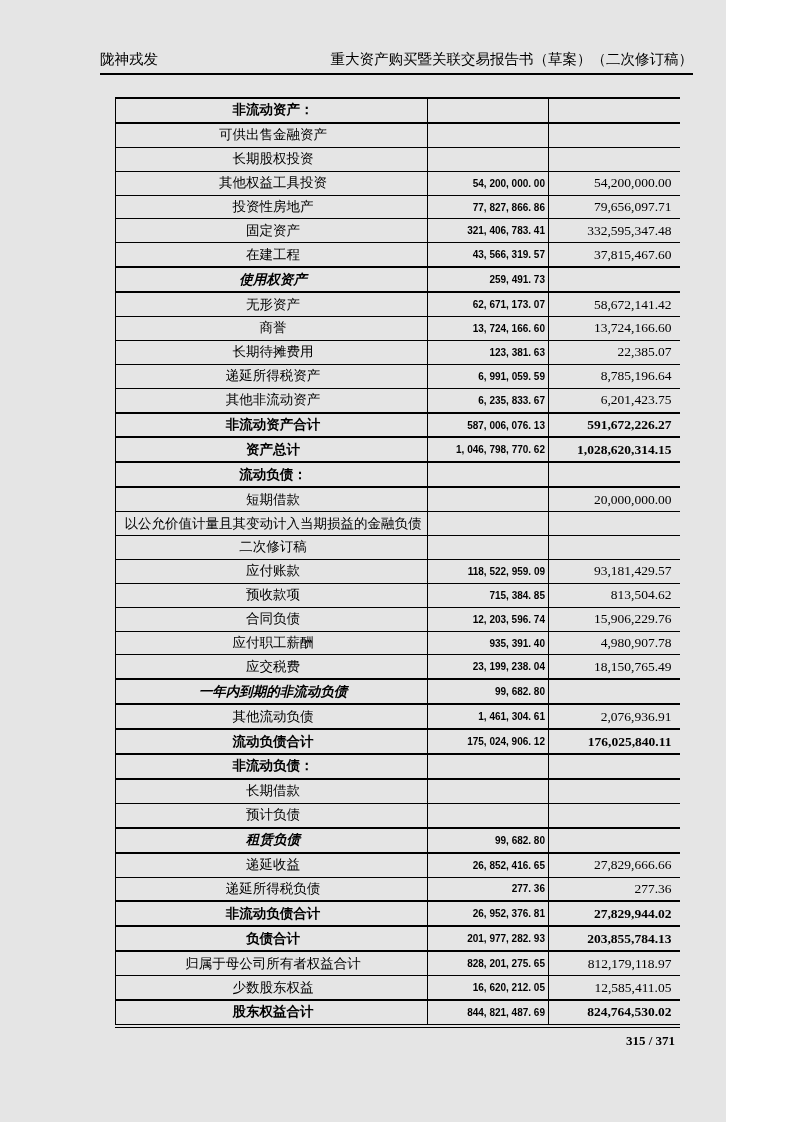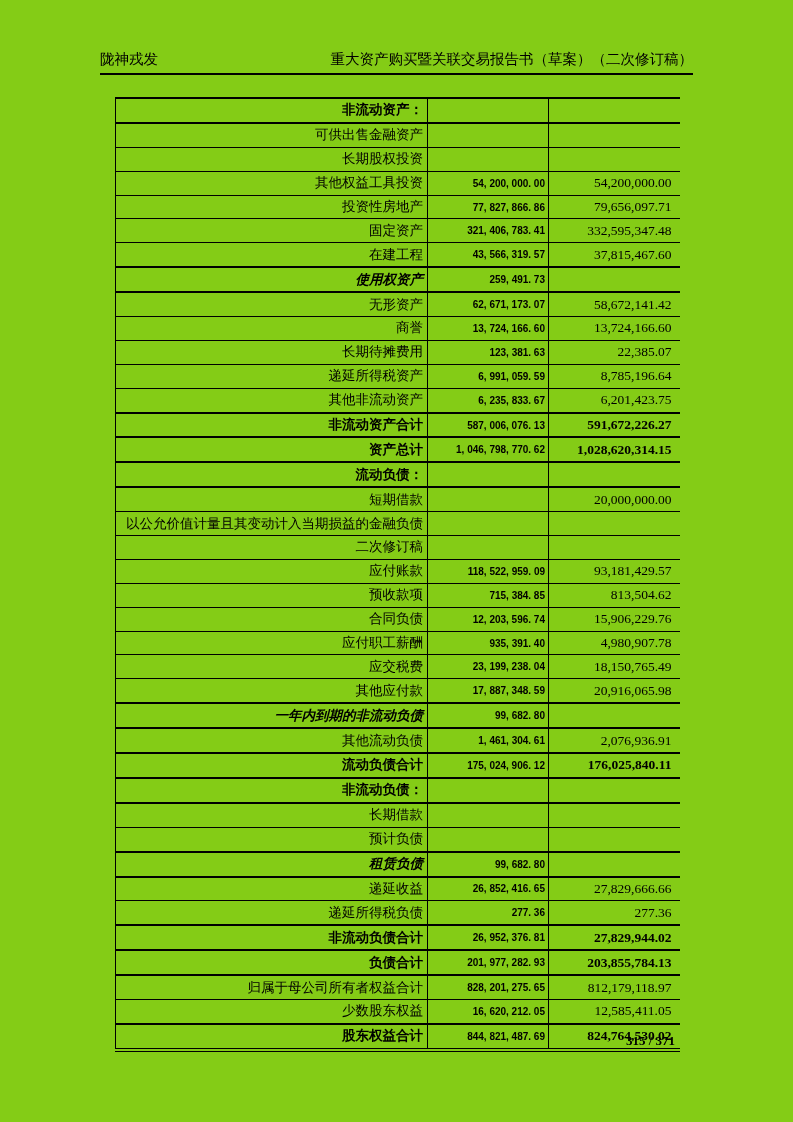--- a/index.html
+++ b/index.html
@@ -2,23 +2,23 @@
 <html><head>
 <meta charset="utf-8">
 <style>
   html, body {
     margin: 0;
     padding: 0;
     background: #ffffff;
   }
   .page {
     position: relative;
-    width: 793px;
+    width: 726px;
     height: 1122px;
-    background: #84cc16;
+    background: #e5e5e5;
     color: #000000;
     font-family: "Liberation Serif", serif;
     overflow: hidden;
   }
   
   .hdr {
     position: absolute;
     left: 100px;
     top: 52px;
     width: 593px;
@@ -46,21 +46,21 @@
     vertical-align: middle;
     border-bottom: 1px solid #000;
     white-space: nowrap;
     overflow: hidden;
   }
   td.c1 {
     border-left: 1.5px solid #000;
     border-right: 1px solid #000;
     padding: 0 4px 0 7px;
     font-size: 13.5px;
-    text-align: right;
+    text-align: center;
     margin-top: 27px;
   }
   td.c2 {
     border-right: 1px solid #000;
     padding: 0 3px 0 2px;
     text-align: right;
     font-family: "Liberation Sans", sans-serif;
     font-weight: bold;
     font-size: 10px;
   }
@@ -220,25 +220,20 @@
         <tr>
           <td class="c1">应付职工薪酬</td>
           <td class="c2">935, 391. 40</td>
           <td class="c3">4,980,907.78</td>
         </tr>
         <tr>
           <td class="c1">应交税费</td>
           <td class="c2">23, 199, 238. 04</td>
           <td class="c3">18,150,765.49</td>
         </tr>
-        <tr>
-          <td class="c1">其他应付款</td>
-          <td class="c2">17, 887, 348. 59</td>
-          <td class="c3">20,916,065.98</td>
-        </tr>
         <tr class="em">
           <td class="c1 lbl-bi">一年内到期的非流动负债</td>
           <td class="c2">99, 682. 80</td>
           <td class="c3"></td>
         </tr>
         <tr>
           <td class="c1">其他流动负债</td>
           <td class="c2">1, 461, 304. 61</td>
           <td class="c3">2,076,936.91</td>
         </tr>

